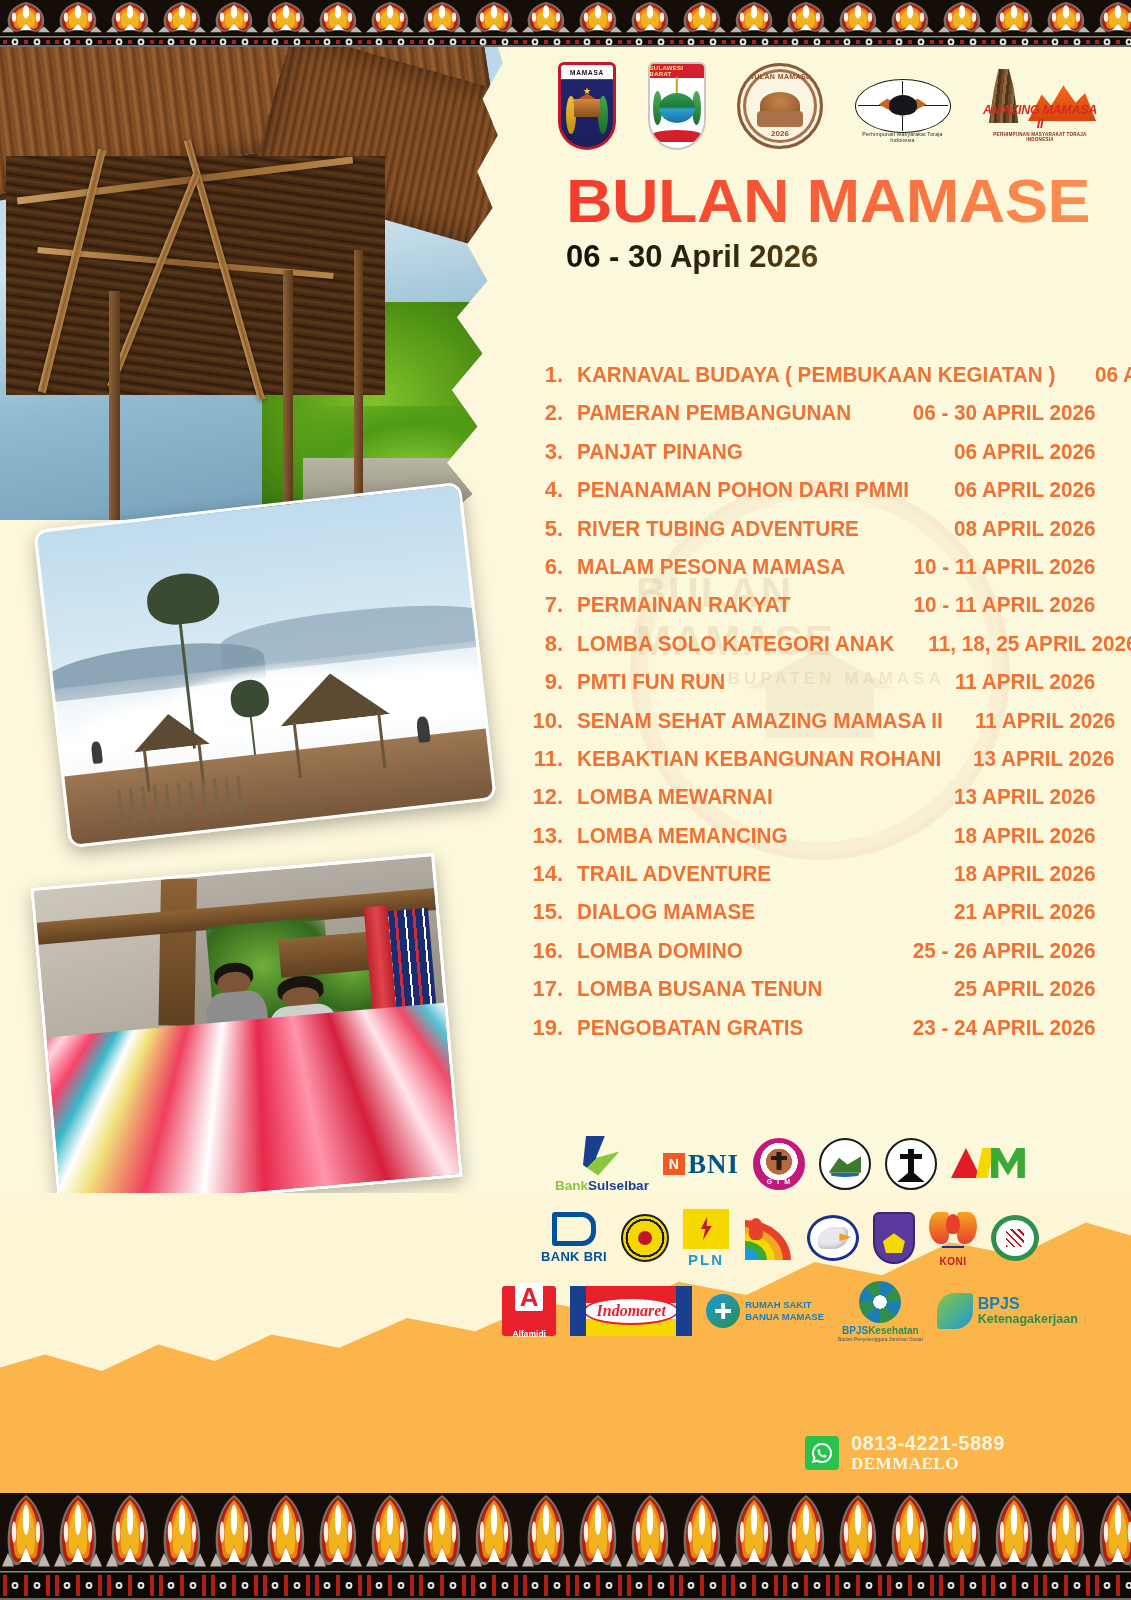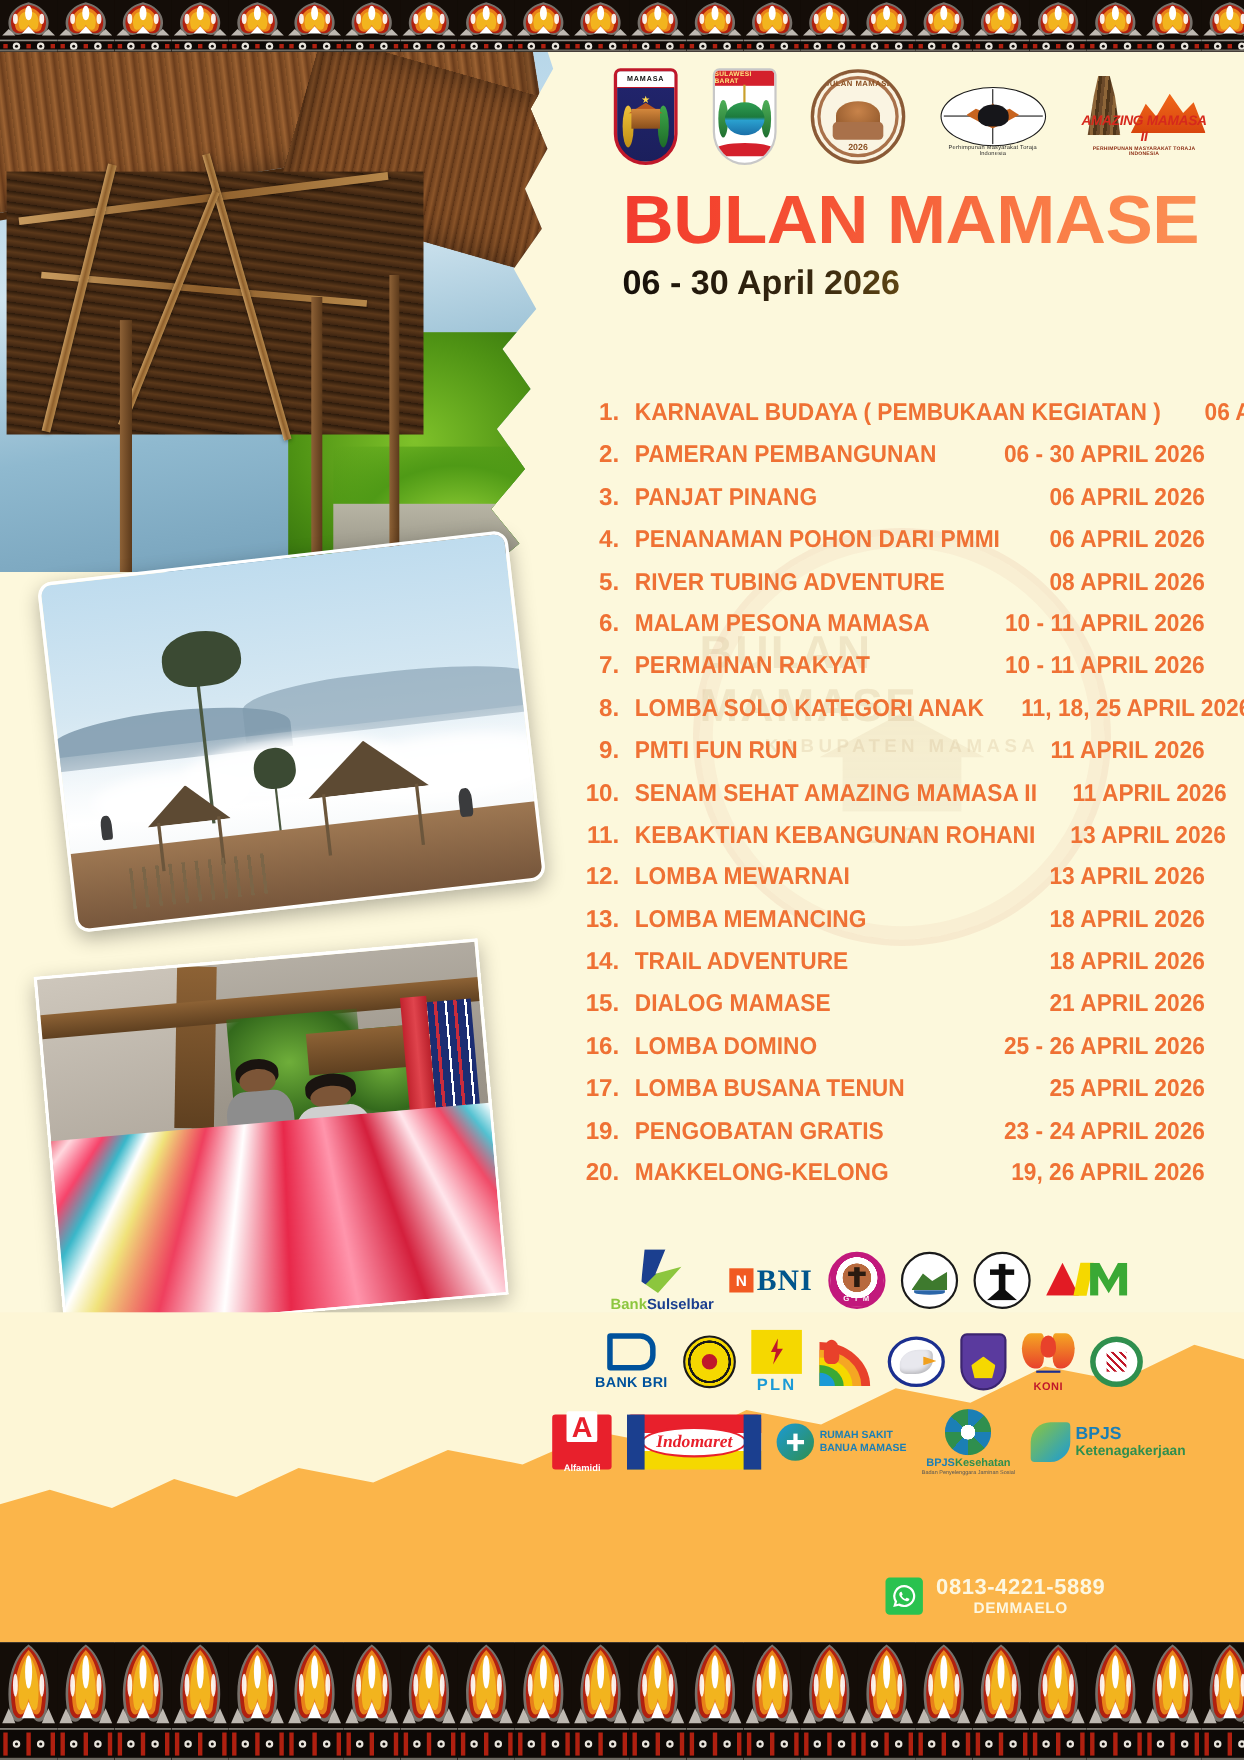--- a/index.html
+++ b/index.html
@@ -542,23 +542,22 @@
     width:34px; height:34px; background:#2ac24f; border-radius:4px;
     display:flex; align-items:center; justify-content:center;
   }
   #wa-icon svg { width:24px; height:24px; fill:#fff; }
   #contact-text { line-height:1.12; }
   #contact-phone {
     font-size:20px; font-weight:700; color:#fdf7e0; letter-spacing:.5px;
     font-family:"Liberation Sans Narrow","Liberation Sans", sans-serif;
   }
   #contact-name {
-    font-size:14px; font-weight:700; color:#fdf7e0; letter-spacing:.5px;
-    font-family:Liberation Sans, sans-serif;
-    text-align:center;
+    font-size:17px; font-weight:700; color:#fdf7e0; letter-spacing:.5px;
+    font-family:Liberation Serif, serif;
   }
 </style>
 </head>
 <body>
 
 <div id="photo-col">
 
   <div class="photo" id="photo-tongkonan">
     <div class="tong-sky"></div>
     <div class="tong-foliage"></div>
@@ -789,25 +788,20 @@
     <div class="event-row">
       <span class="ev-num">17.</span>
       <span class="ev-name">LOMBA BUSANA TENUN</span>
       <span class="ev-date">25 APRIL 2026</span>
     </div>
     <div class="event-row">
       <span class="ev-num">19.</span>
       <span class="ev-name">PENGOBATAN GRATIS</span>
       <span class="ev-date">23 - 24 APRIL 2026</span>
     </div>
-    <div class="event-row">
-      <span class="ev-num">20.</span>
-      <span class="ev-name">MAKKELONG-KELONG</span>
-      <span class="ev-date">19, 26 APRIL 2026</span>
-    </div>
   </div>
 
 <div id="wave-cream"></div>
 <div id="wave-orange"></div>
 
 <div id="sponsors">
 
   <div class="spon-row" id="spon-row-1">
     <div class="spon">
       <div class="sulselbar-mark"></div>

